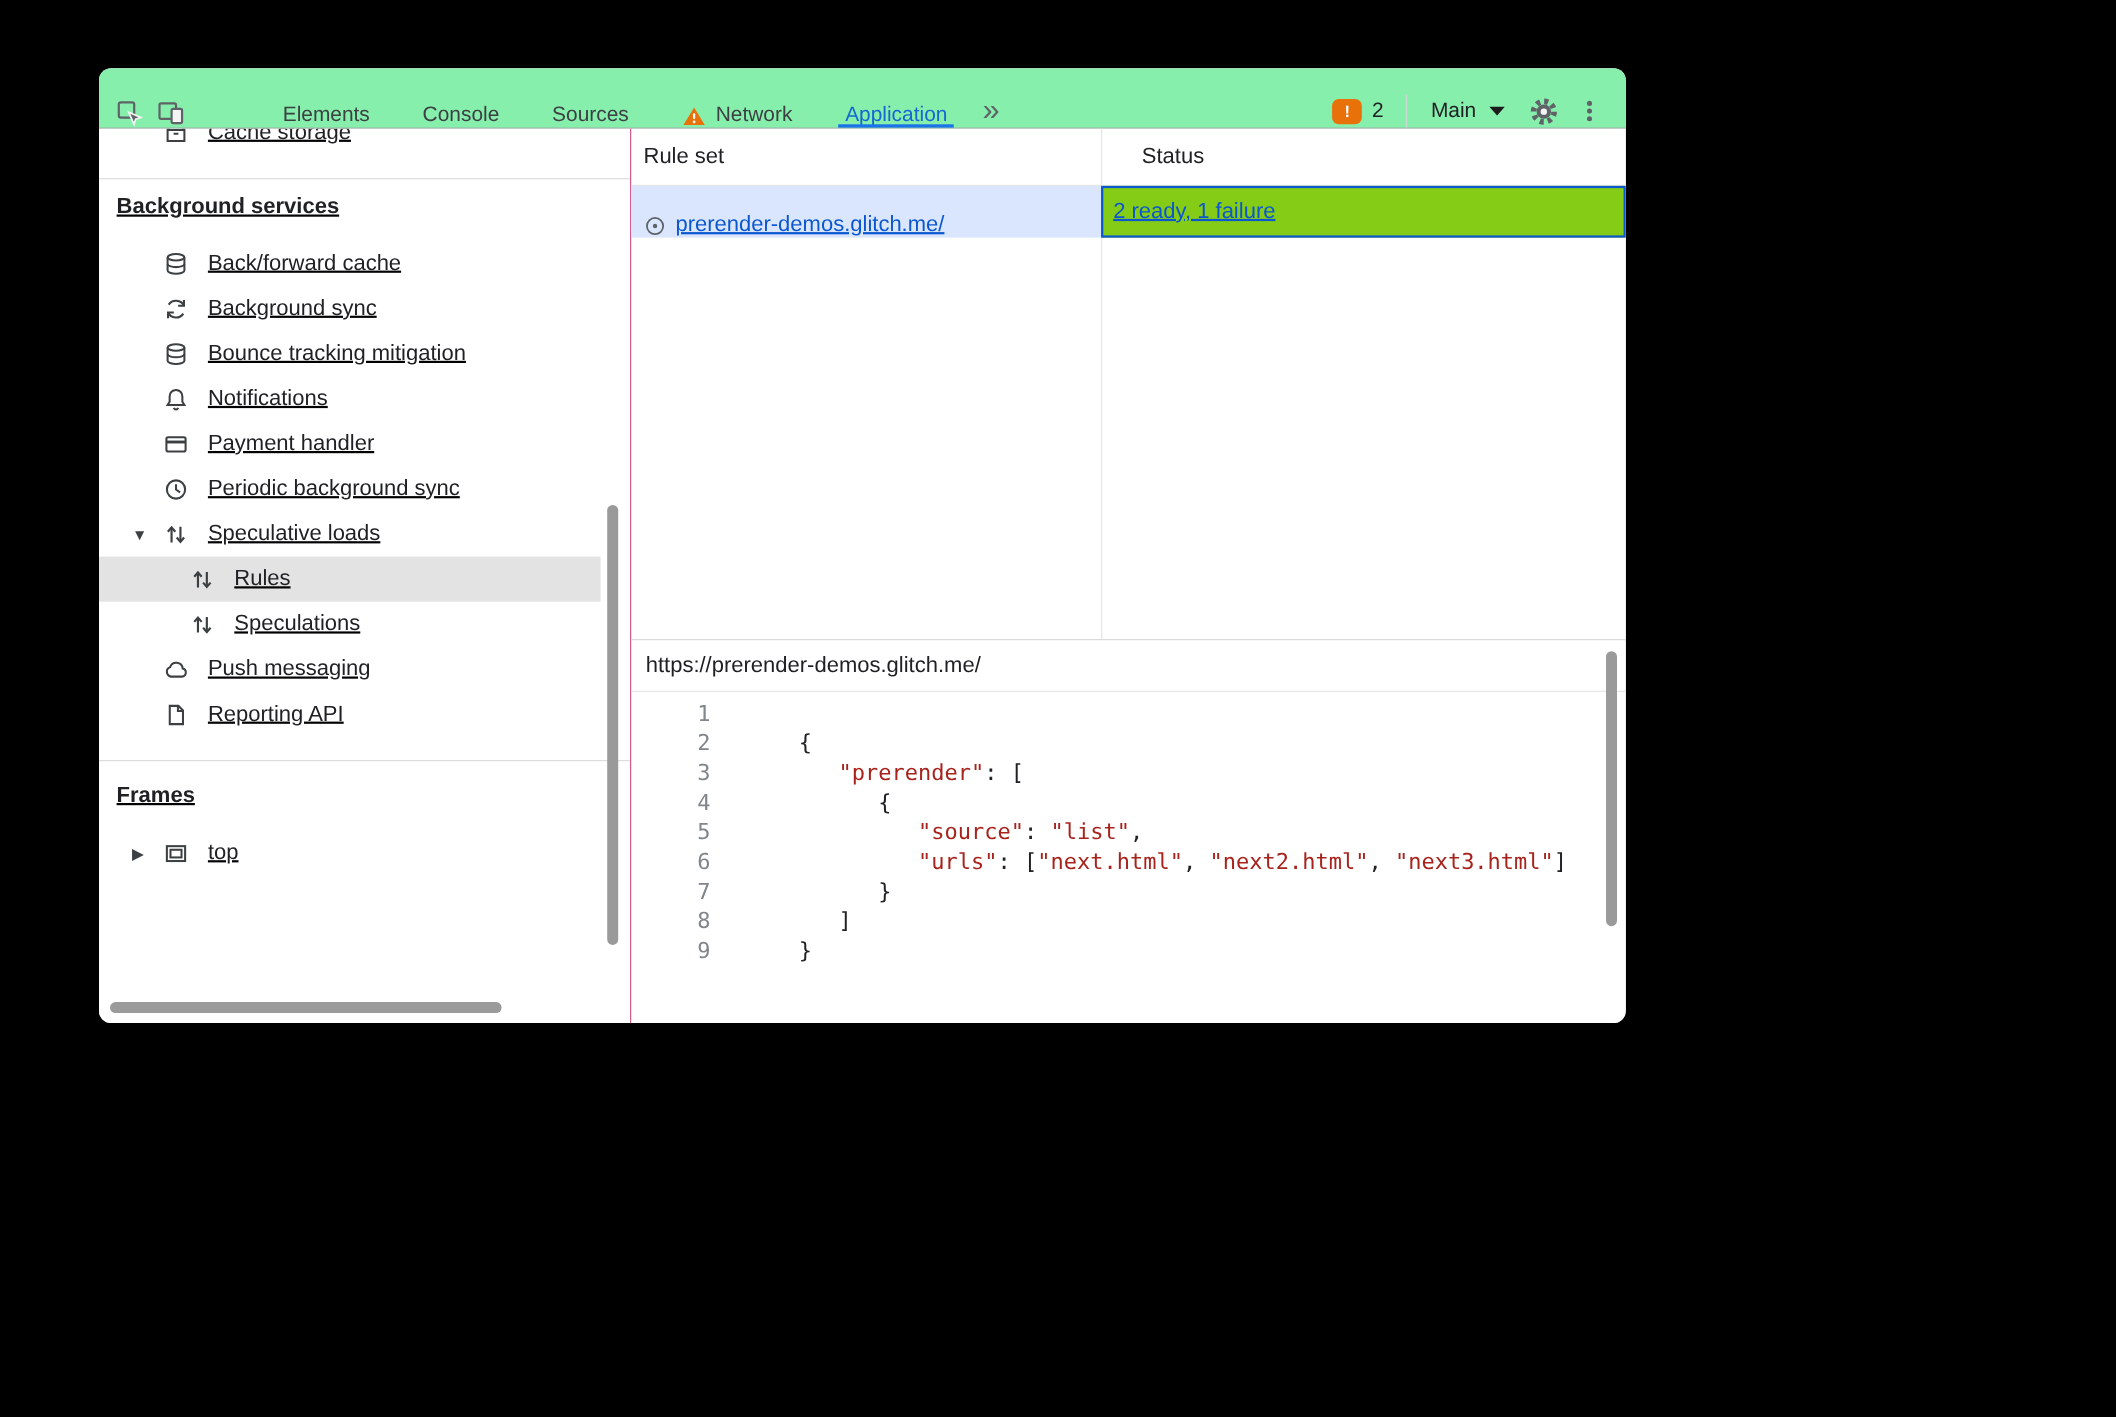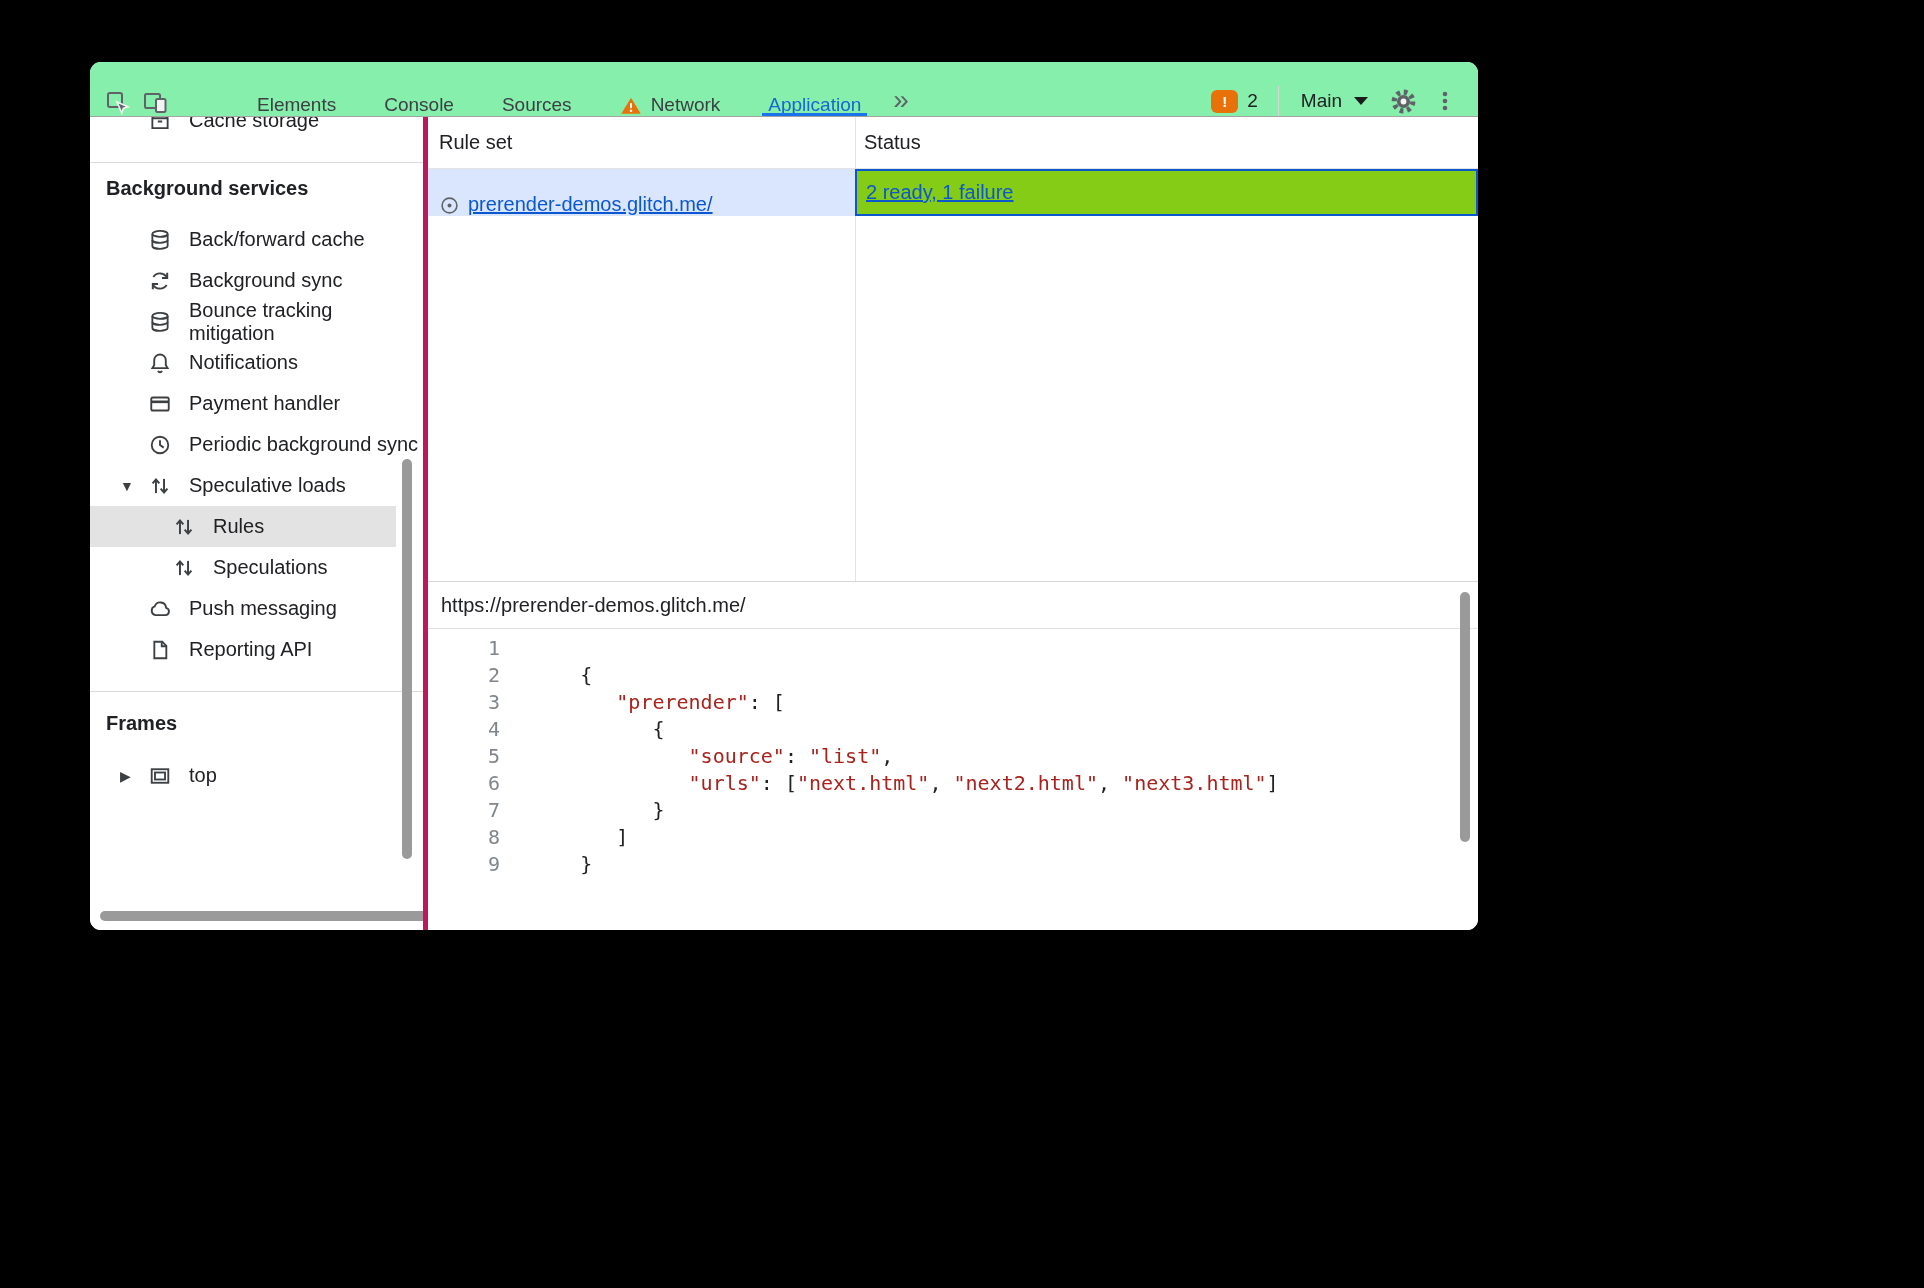--- a/index.html
+++ b/index.html
@@ -39,41 +39,41 @@
   .main-select { display:flex; align-items:center; gap:12px; padding:0 14px 0 18px; font-size:19px; color:#202124; }
   .caret { width:0; height:0; border-left:7px solid transparent; border-right:7px solid transparent; border-top:8px solid #1b1b1b; }
   .gear-btn,.kebab-btn { width:42px; display:flex; align-items:center; justify-content:center; color:#5f6368; }
   .gear-btn .i svg { width:29px; height:29px; display:block; }
   .kebab-btn .i svg { width:26px; height:26px; display:block; }
 
   
   .content { flex:1; display:flex; min-height:0; }
 
   
-  .sidebar { flex:none; width:338px; border-right:5px solid #be185d; overflow:hidden; position:relative; background:#fff; }
+  .sidebar { flex:none; width:484px; border-right:1px solid #be185d; overflow:hidden; position:relative; background:#fff;text-decoration:underline; }
   .sb-row { height:41px; display:flex; align-items:center; padding-left:58px; position:relative; font-size:20px; color:#202124; }
   .sb-row .i { width:24px; height:24px; margin-right:17px; color:#3c4043; flex:none; }
   .sb-row .i svg { width:100%; height:100%; display:block; }
   .sb-row.clipped { margin-top:-17px; }
   .sb-row.child { padding-left:82px; }
   .sb-row.selected { background:#e4e3e3; margin-right:27px; }
   .disc { position:absolute; left:30px; font-size:14px; color:#3c4043; }
   .sb-divider { height:1px; background:#dadada; margin-top:21px; }
   .section-title { padding:14px 0 12px 16px; font-size:20px; font-weight:700; color:#202124; }
   .section-title.frames { padding-top:20px; }
   .sb-list { margin-top:7px; }
   .frames-list { margin-top:8px; }
   .vscroll { position:absolute; right:11px; top:342px; width:10px; height:400px; border-radius:5px; background:#9a9a9a; }
   .hscroll { position:absolute; left:10px; bottom:9px; height:10px; width:356px; border-radius:5px; background:#9a9a9a; }
 
   
   .main { flex:1; display:flex; flex-direction:column; min-width:0; position:relative; background:#fff; }
   .grid { flex:none; height:465px; position:relative; border-bottom:1px solid #d6d6d6; }
   .col-div { position:absolute; left:427px; top:0; bottom:0; width:1px; background:#e3e3e3; }
-  .grid-header { height:52px; display:flex; align-items:center; border-bottom:1px solid #e3e3e3; font-size:20px; color:#202124; }
+  .grid-header { height:52px; display:flex; align-items:center; border-bottom:1px solid #e3e3e3; font-size:20px; color:#202124;gap:28px; }
   .gh1 { width:427px; padding-left:11px; }
   .gh2 { flex:1; padding-left:9px; }
   .grid-row { height:47px; display:flex; background:#d9e6fd; position:relative; z-index:1; }
   .gr1 { width:427px; display:flex; align-items:flex-end; padding-left:11px; gap:8px; }
   .gr1 .i { width:21px; height:21px; color:#5f6368; flex:none; }
   .gr1 .i svg { width:100%; height:100%; display:block; }
   .gr2 { flex:1; display:flex; align-items:center; padding-left:9px; border:2px solid #0b57d0; background:#84cc16; }
   .link { font-size:20px; color:#0b57d0; text-decoration:underline; cursor:pointer; }
 
   .preview { flex:1; display:flex; flex-direction:column; min-height:0; position:relative; }

